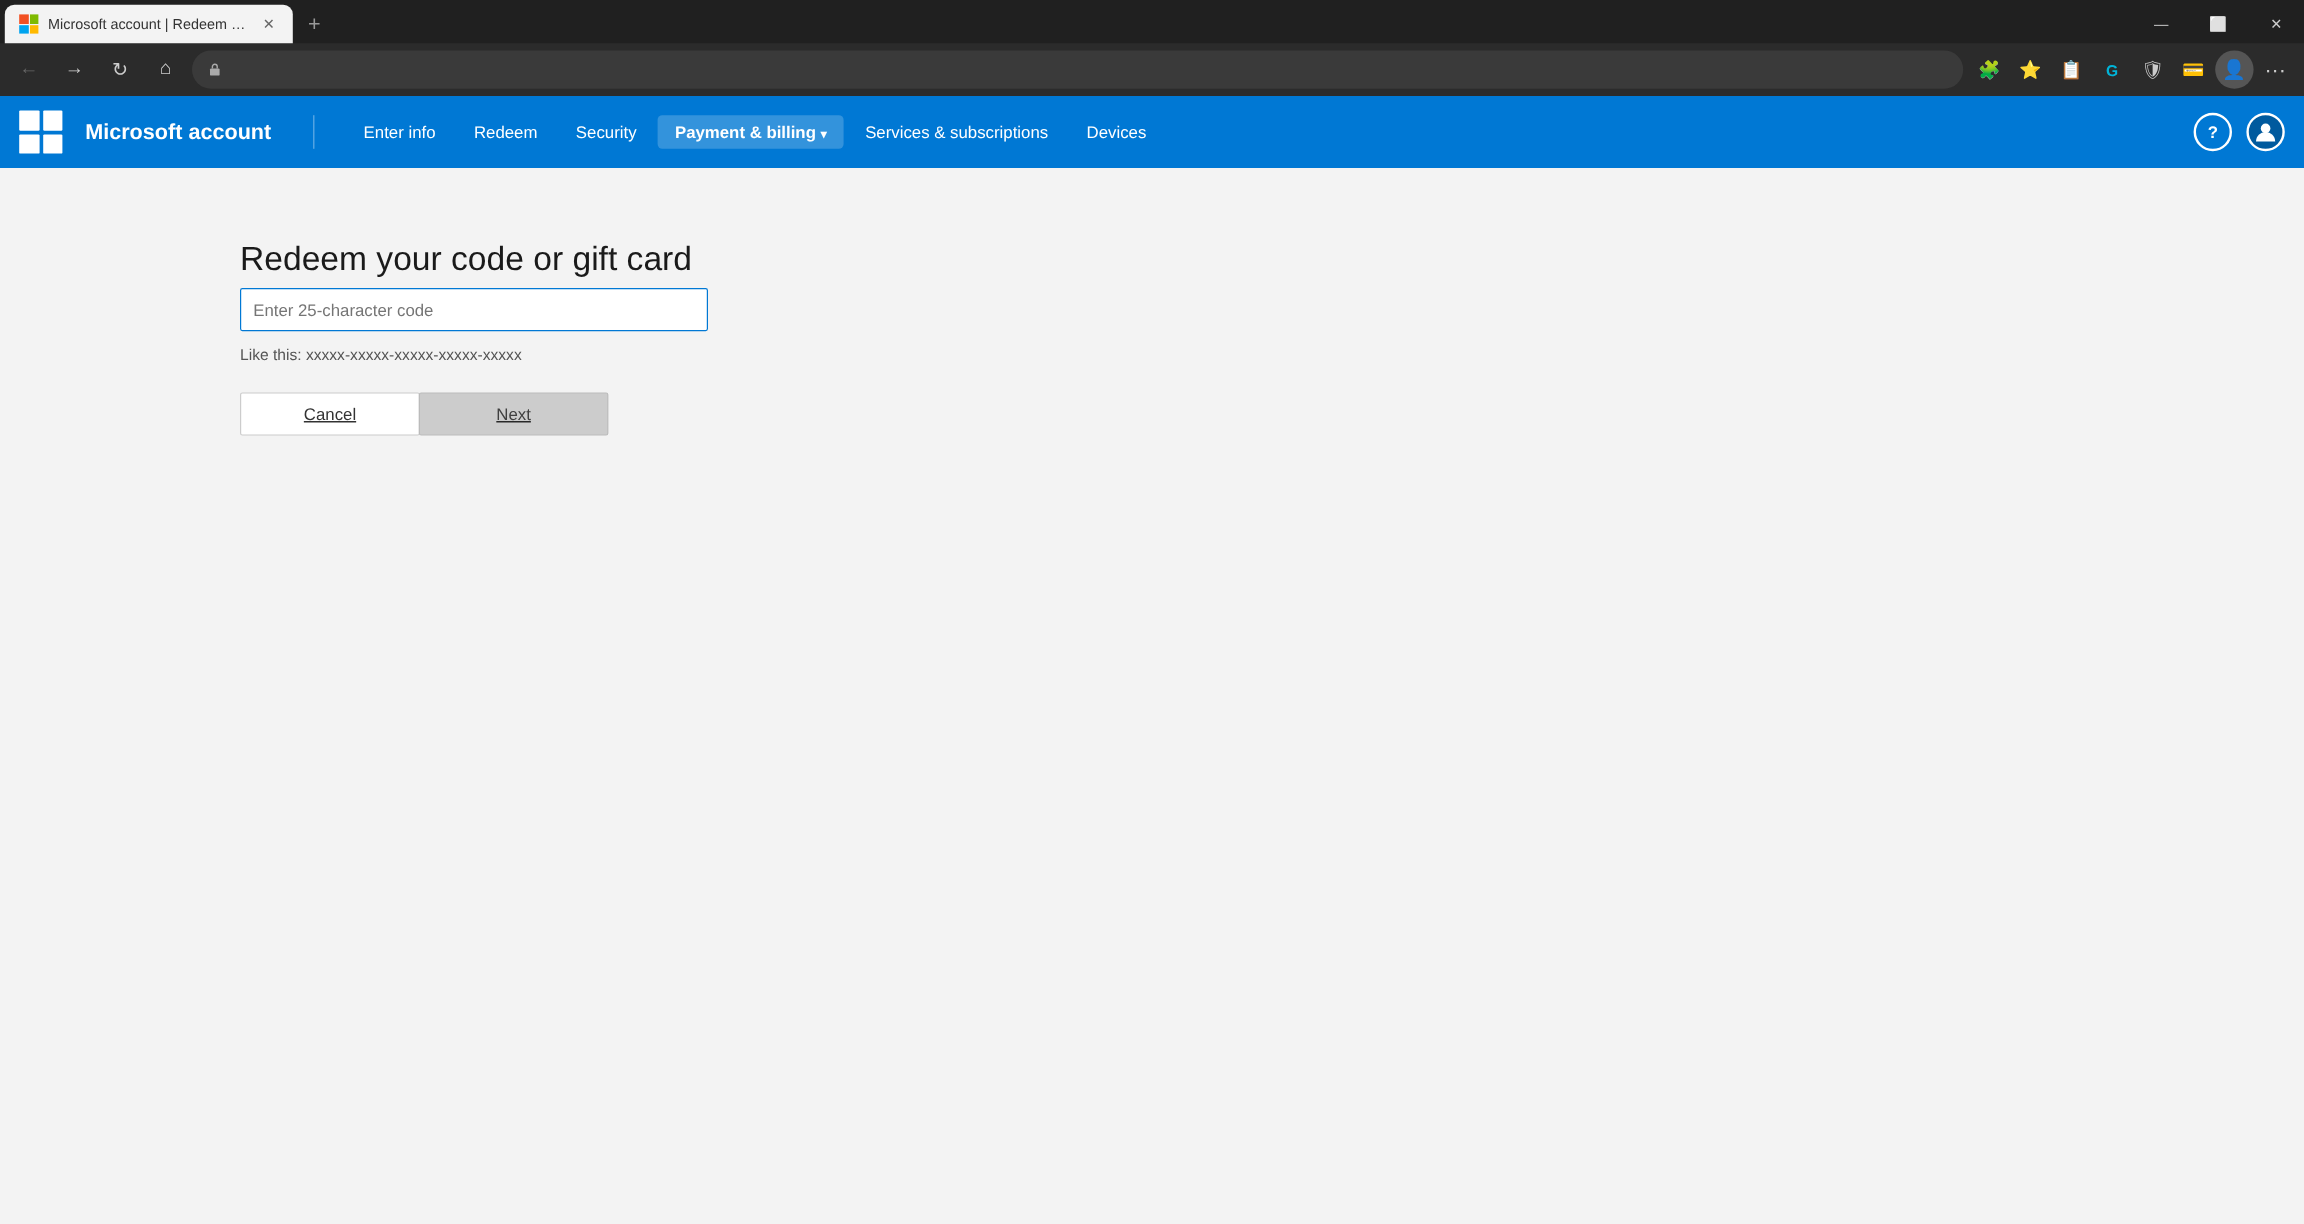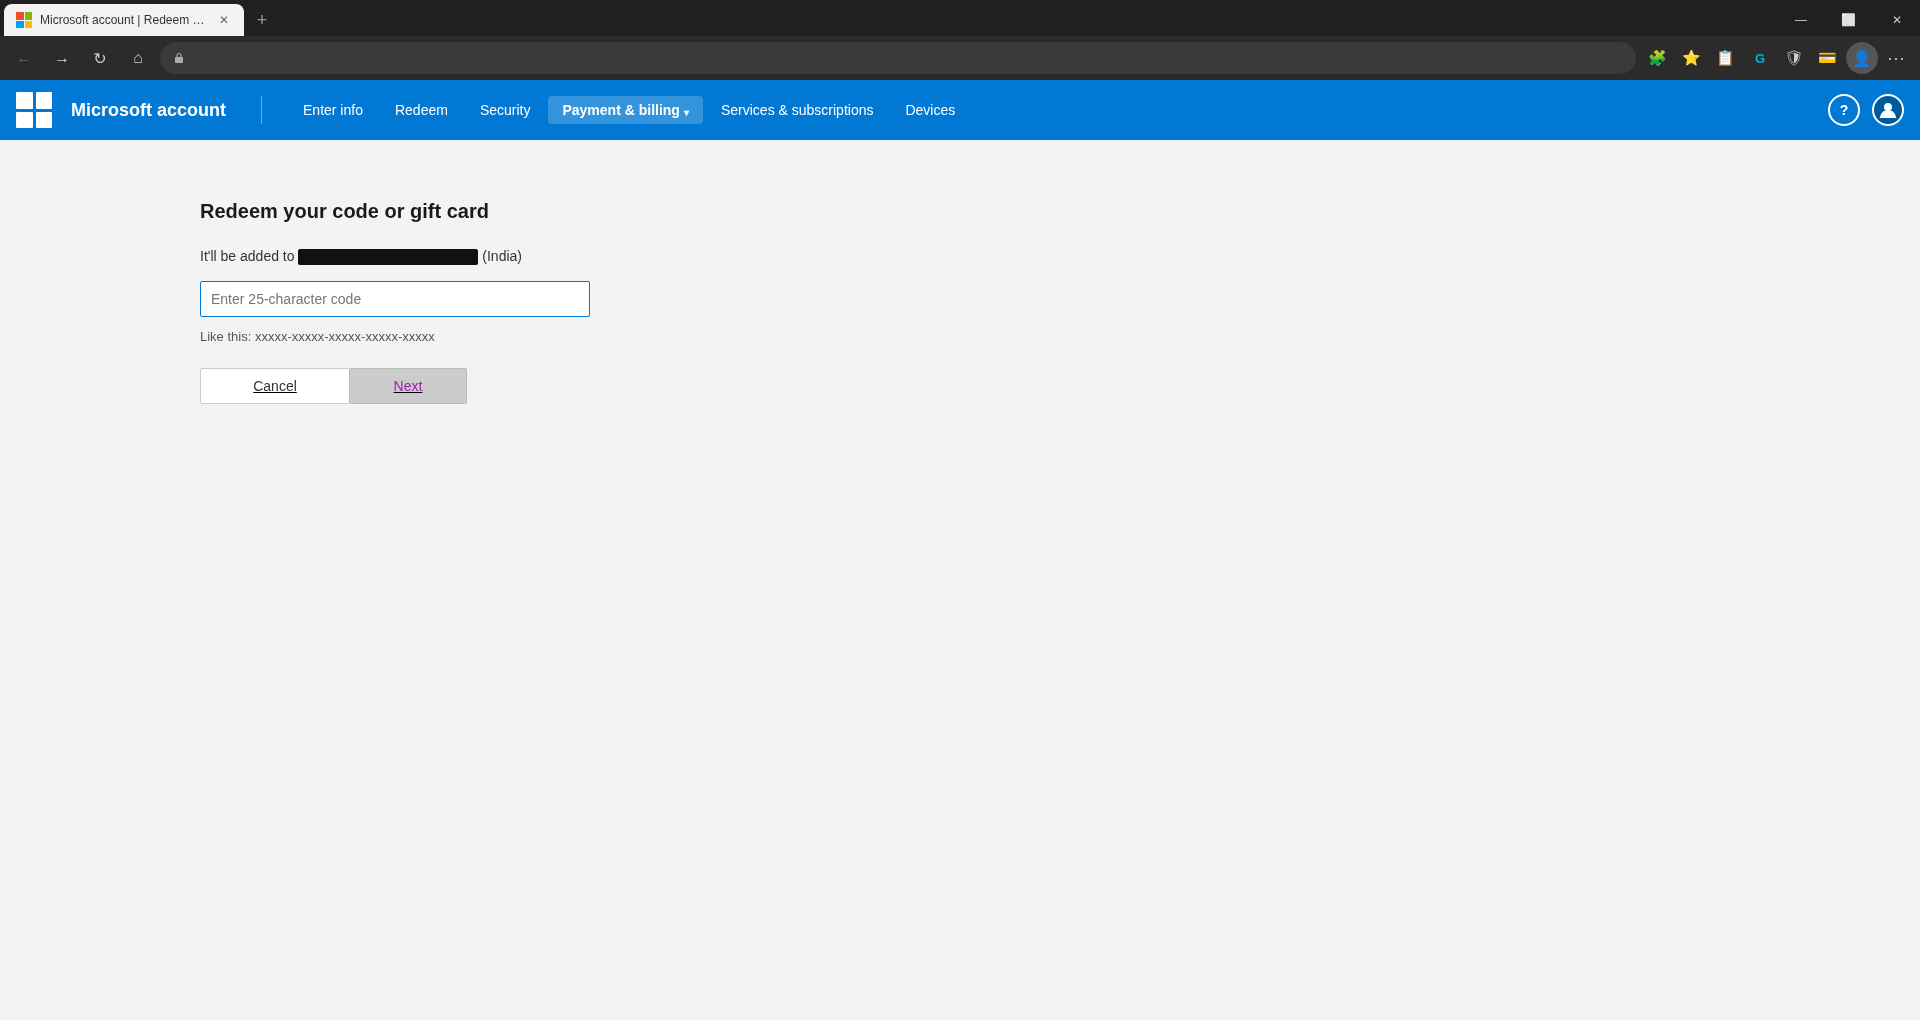--- a/index.html
+++ b/index.html
@@ -260,24 +260,24 @@
       background: #005a9e;
     }
 
     
     .main-content {
       padding: 60px 0 0 200px;
       background: #f3f3f3;
       min-height: calc(1020px - 80px - 60px);
     }
     .page-heading {
-      font-size: 20px;
-      font-weight: 700;
+      font-size: 28px;
+      font-weight: 400;
       color: #1a1a1a;
-      margin-bottom: 25px;
+      margin-bottom: 8px;
     }
     .account-text {
       font-size: 14px;
       color: #333;
       margin-bottom: 16px;
     }
     .redacted-email {
       display: inline-block;
       background: #111;
       color: #111;
@@ -314,26 +314,26 @@
       width: 150px;
       height: 36px;
       background: white;
       border: 1px solid #ccc;
       font-size: 14px;
       color: #333;
       cursor: pointer;
       border-radius: 2px;
     }
     .btn-next {
-      width: 118px;
+      width: 158px;
       height: 36px;
       background: #ccc;
       border: 1px solid #bbb;
       font-size: 14px;
-      color: #a21caf;
+      color: #404040;
       cursor: default;
       border-radius: 2px;
       margin-left: -1px;
     }
 
     .lock-icon-svg {
       width: 14px;
       height: 14px;
       margin-right: 4px;
     }
@@ -426,25 +426,20 @@
       <svg width="20" height="20" viewBox="0 0 20 20" fill="white">
         <circle cx="10" cy="7" r="4"></circle>
         <path d="M2 18c0-4.4 3.6-8 8-8s8 3.6 8 8"></path>
       </svg>
     </div>
   </div>
 </div>
 
 <div class="main-content">
   <h1 class="page-heading">Redeem your code or gift card</h1>
-  <p class="account-text">
-    <span>It'll be added to</span>
-    <span class="redacted-email">&nbsp;</span>
-    <span>(India)</span>
-  </p>
   <div class="code-input-wrapper">
     <input type="text" class="code-input" placeholder="Enter 25-character code" style="">
   </div>
   <p class="hint-text">Like this: xxxxx-xxxxx-xxxxx-xxxxx-xxxxx</p>
   <div class="button-row">
     <button class="btn-cancel">Cancel</button>
     <button class="btn-next">Next</button>
   </div>
 </div>
 

